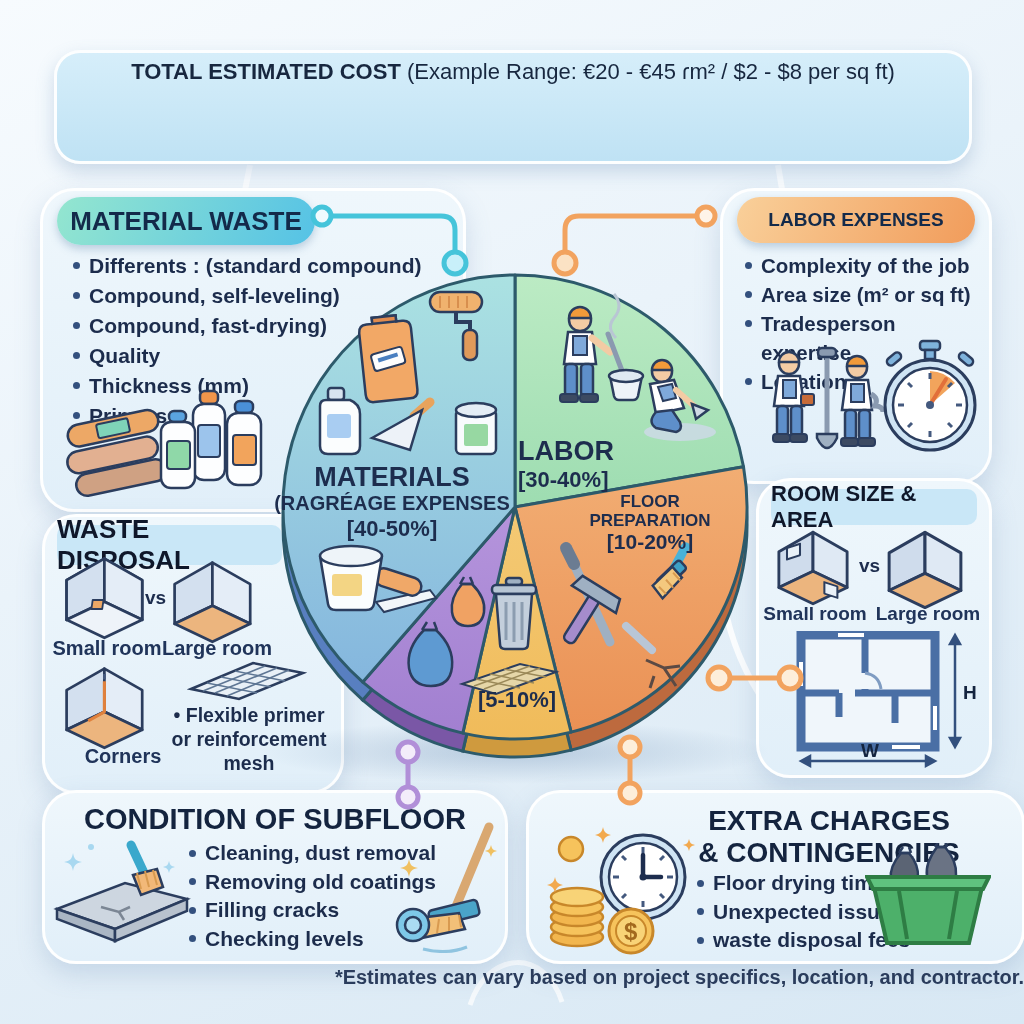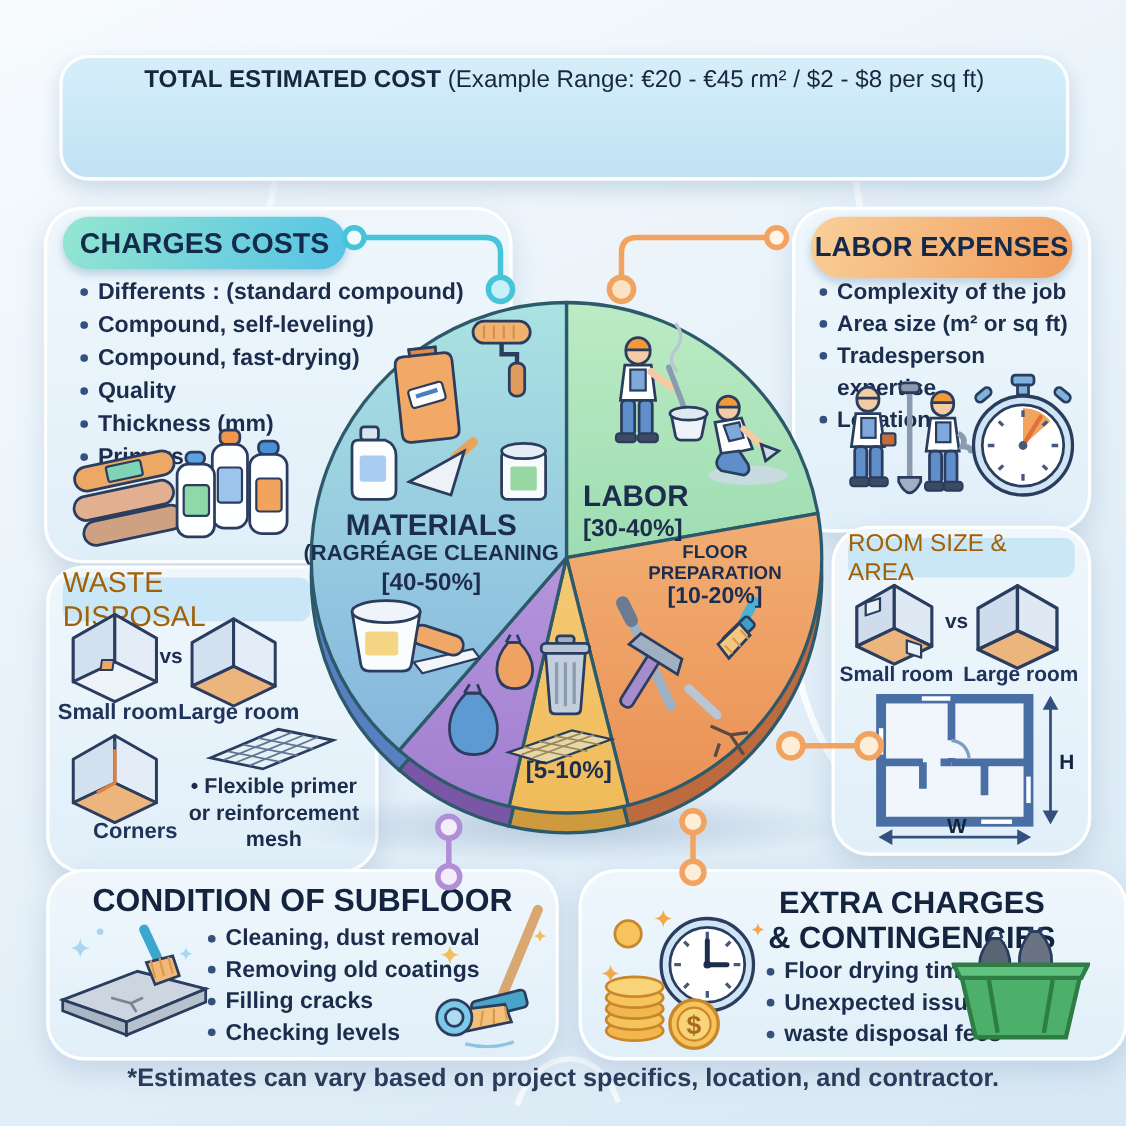--- a/index.html
+++ b/index.html
@@ -15,56 +15,56 @@
     background:linear-gradient(180deg,#d6eefa,#bfe2f4);border:3px solid rgba(255,255,255,.95);
     border-radius:26px;box-shadow:0 8px 18px rgba(110,145,185,.3);text-align:center;}
   .main-title{margin-top:13px;font-size:37px;font-weight:800;letter-spacing:.2px;color:#14243f;}
   .subtitle{margin-top:6px;font-size:22px;color:#17273f;}
   .subtitle b{font-weight:800;}
   .pill{position:absolute;display:flex;align-items:center;justify-content:center;
     font-weight:800;border-radius:999px;color:#132a4a;box-shadow:0 4px 9px rgba(90,130,170,.35);}
   .pill-teal{background:linear-gradient(115deg,#94e6cf,#55c2e6);}
   .pill-orange{background:linear-gradient(115deg,#f9d09a,#f19c5b);}
   .strip{position:absolute;background:#c9e7f7;border-radius:10px;display:flex;align-items:center;
-    justify-content:center;font-weight:400;color:#a16207;}
+    justify-content:center;font-weight:700;color:#0f172a;}
   ul.blist{list-style:none;margin:0;padding:0;position:absolute;}
   ul.blist li{position:relative;padding-left:20px;font-weight:600;color:#1c2c4c;}
   ul.blist li::before{content:"";position:absolute;left:4px;top:.52em;width:7px;height:7px;
     border-radius:50%;background:#33507e;}
   .lbl{position:absolute;font-weight:700;color:#20345a;text-align:center;font-size:20px;}
   .vs{position:absolute;font-weight:800;font-size:19px;color:#1d2d4e;}
   .panel-h2{position:absolute;font-weight:800;color:#14243f;text-align:center;}
   #chart-svg{position:absolute;inset:0;z-index:2;pointer-events:none;}
   .pie-label{position:absolute;z-index:3;color:#1d2d4e;text-align:center;
     transform:translateX(-50%);font-weight:800;line-height:1.12;pointer-events:none;}
   .pie-label.left{transform:none;text-align:left;}
   .pl-big{font-size:27px;} .pl-big2{font-size:17px;} .pl-med{font-size:20px;}
   .pl-small{font-size:17.5px;} .pl-pct{font-size:22px;margin-top:2px;} .pl-pct2{font-size:21px;}
-  .footer{position:absolute;z-index:1;left:0;right:0;top:966px;text-align:center;
-    font-size:23px;font-weight:600;color:#2a3c5c;}
+  .footer{position:absolute;z-index:1;left:0;right:0;top:966px;text-align:right;
+    font-size:20px;font-weight:600;color:#2a3c5c;}
   .mesh-bullet{position:absolute;font-weight:600;font-size:19.5px;line-height:24px;
     text-align:center;color:#1c2c4c;}
 </style>
 </head>
 <body>
 
 <div id="canvas">
 
   <svg id="bg-decor" width="1024" height="1024">
     <path d="M250 165 C215 330 245 430 300 520 S330 700 255 790" fill="none" stroke="rgba(255,255,255,.85)" stroke-width="6"></path>
     <path d="M778 165 C802 300 792 380 746 465 S716 660 802 748" fill="none" stroke="rgba(255,255,255,.85)" stroke-width="6"></path>
     <path d="M470 1005 C488 950 545 948 562 1002" fill="none" stroke="rgba(255,255,255,.7)" stroke-width="5"></path>
   </svg>
 
   <div class="title-card">
     <div class="subtitle"><b>TOTAL ESTIMATED COST</b><span> (Example Range: €20 - €45 ɾm² / $2 - $8 per sq ft)</span></div>
   </div>
 
   <div class="panel" style="left:40px;top:188px;width:420px;height:318px;">
-    <div class="pill pill-teal" style="left:14px;top:6px;width:258px;height:48px;font-size:26px;">CHARGES COSTS</div>
+    <div class="pill pill-teal" style="left:14px;top:6px;width:258px;height:48px;font-size:26px;">MATERIAL WASTE</div>
     <ul class="blist" style="left:26px;top:60px;font-size:21px;line-height:30px;">
       <li>Differents : (standard compound)</li>
       <li>Compound, self-leveling)</li>
       <li>Compound, fast-drying)</li>
       <li>Quality</li>
       <li>Thickness (mm)</li>
       <li>Primers</li>
     </ul>
     <svg class="abs" style="left:18px;top:200px;" width="110" height="112" viewBox="0 0 110 112">
       <g stroke="#2b3d5e" stroke-width="2.5" transform="rotate(-12 55 56)">
@@ -89,21 +89,21 @@
         <g>
           <rect x="16" y="22" width="17" height="11" rx="5" fill="#5aa3e0"></rect>
           <rect x="8" y="33" width="34" height="66" rx="10" fill="#fdfeff"></rect>
           <rect x="14" y="52" width="23" height="28" rx="3" fill="#8fd8a8" stroke-width="2"></rect>
         </g>
       </g>
     </svg>
   </div>
 
   <div class="panel" style="left:720px;top:188px;width:266px;height:290px;">
-    <div class="pill pill-orange" style="left:14px;top:6px;width:238px;height:56px;font-size:25px;">LABOR EXPENSES</div>
+    <div class="pill pill-orange" style="left:14px;top:6px;width:238px;height:46px;font-size:19px;">LABOR EXPENSES</div>
     <ul class="blist" style="left:18px;top:60px;font-size:20.5px;line-height:29px;">
       <li>Complexity of the job</li>
       <li>Area size (m² or sq ft)</li>
       <li>Tradesperson expertise</li>
       <li>Location</li>
     </ul>
     <svg class="abs" style="left:40px;top:155px;" width="130" height="128" viewBox="0 0 130 128">
       <g stroke="#2b3d5e" stroke-width="2.5">
         <line x1="64" y1="10" x2="64" y2="92" stroke="#8a9ab0" stroke-width="5"></line>
         <rect x="55" y="2" width="18" height="9" rx="4" fill="#8a9ab0"></rect>
@@ -520,24 +520,24 @@
       <g stroke="#f2a35f" fill="#fdeeda" stroke-width="5">
         <line x1="630" y1="757" x2="630" y2="783"></line>
         <circle cx="630" cy="747" r="10"></circle>
         <circle cx="630" cy="793" r="10"></circle>
       </g>
     </g>
   </svg>
 
   <div class="pie-label" style="left:392px;top:462px;width:250px;">
     <div class="pl-big">MATERIALS</div>
-    <div class="pl-med">(RAGRÉAGE CLEANING</div>
+    <div class="pl-med">(RAGRÉAGE EXPENSES</div>
     <div class="pl-pct">[40-50%]</div>
   </div>
-  <div class="pie-label left" style="left:530px;top:436px;">
+  <div class="pie-label left" style="left:518px;top:436px;">
     <div class="pl-big">LABOR</div>
     <div class="pl-pct">[30-40%]</div>
   </div>
   <div class="pie-label" style="left:650px;top:492px;width:280px;">
     <div class="pl-big2">FLOOR</div>
     <div class="pl-big2">PREPARATION</div>
     <div class="pl-pct2">[10-20%]</div>
   </div>
   <div class="pie-label" style="left:517px;top:686px;">
     <div class="pl-pct">[5-10%]</div>

